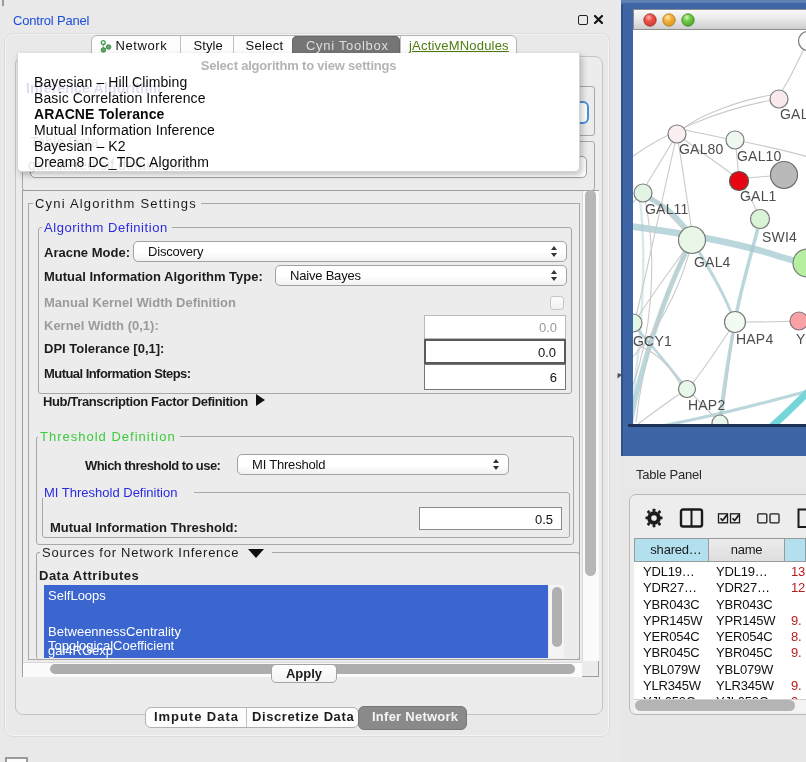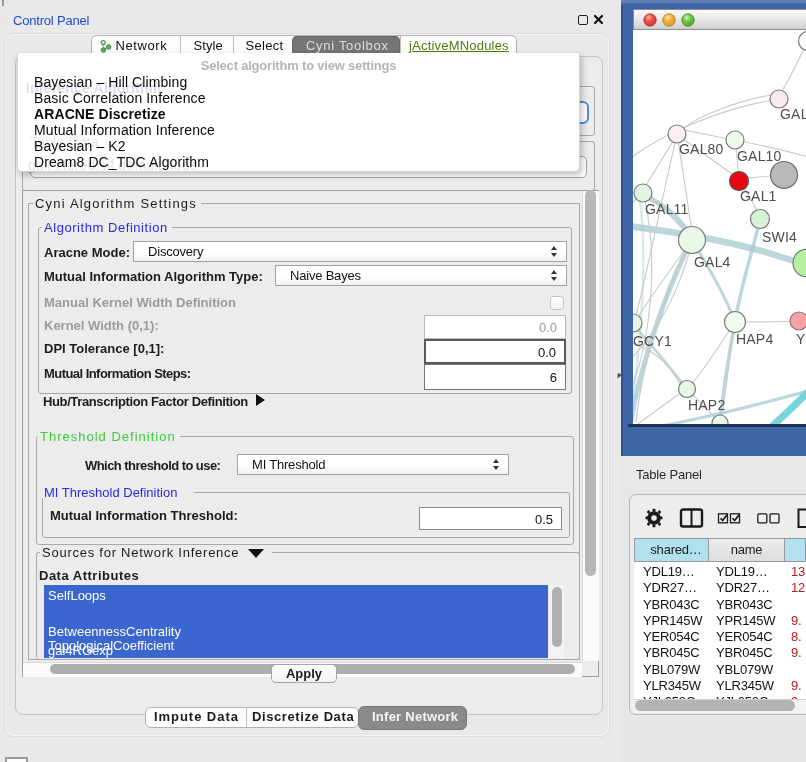--- a/index.html
+++ b/index.html
@@ -2,21 +2,21 @@
 <html><head>
 <meta charset="utf-8">
 <style>
 html,body{margin:0;padding:0;}
 #root{position:relative;width:806px;height:762px;overflow:hidden;background:#e9e9e9;
   font-family:"Liberation Sans",sans-serif;-webkit-font-smoothing:antialiased;}
 .abs{position:absolute;}
 .b{font-weight:bold;}
 .lbl{position:absolute;font-size:13px;font-weight:bold;color:#1c1c1c;white-space:nowrap;letter-spacing:0;}
 .dis{color:#9b9b9b;}
-.combo{position:absolute;background:linear-gradient(#ffffff,#ffffff 55%,#f1f1f1);border:1px solid #a2a2a2;border-radius:0;box-sizing:border-box;}
+.combo{position:absolute;background:linear-gradient(#ffffff,#ffffff 55%,#f1f1f1);border:1px solid #a2a2a2;border-radius:5px;box-sizing:border-box;}
 .combo .ct{position:absolute;left:14px;top:2px;font-size:13px;color:#111;letter-spacing:-0.2px;white-space:nowrap;}
 .arrows{position:absolute;width:10px;height:12px;}
 .arrows .up{position:absolute;left:2px;top:0;width:0;height:0;border-left:3.5px solid transparent;border-right:3.5px solid transparent;border-bottom:4.5px solid #333;}
 .arrows .dn{position:absolute;left:2px;top:6.5px;width:0;height:0;border-left:3.5px solid transparent;border-right:3.5px solid transparent;border-top:4.5px solid #333;}
 .field{position:absolute;background:#fff;box-sizing:border-box;}
 .field .v{position:absolute;right:8px;top:50%;transform:translateY(-50%);font-size:13px;color:#111;}
 </style>
 </head>
 <body>
 <div id="root">
@@ -120,21 +120,21 @@
   <span class="ct">MI Threshold</span>
   <span class="arrows" style="right:7px;top:4px;">
         <span class="up"></span>
         <span class="dn"></span>
       </span>
 </div>
 
 <div class="abs" style="left:42px;top:492px;width:526px;height:44px;border:1px solid #a8a8a8;border-radius:3px;"></div>
 <div class="abs" style="left:42px;top:485px;width:152px;height:13px;background:#ececec;"></div>
 <div class="abs lbl" style="left:44px;top:485px;font-weight:normal;color:#2a2ae0;">MI Threshold Definition</div>
-<div class="lbl" style="left:50px;top:508px;">Mutual Information Threshold:</div>
+<div class="lbl" style="left:50px;top:520px;">Mutual Information Threshold:</div>
 <div class="field" style="left:419px;top:507px;width:143px;height:23px;border:1px solid #8a8a8a;">
       <span class="v">0.5</span>
     </div>
 
 <div class="abs" style="left:36px;top:552px;width:542px;height:106px;border:1px solid #a8a8a8;border-radius:3px;border-bottom:none;"></div>
 <div class="abs" style="left:40px;top:546px;width:232px;height:13px;background:#ececec;"></div>
 <div class="abs lbl" style="left:42px;top:545px;font-weight:normal;letter-spacing:0.75px;">Sources for Network Inference</div>
 <div class="abs" style="left:248px;top:549px;width:0;height:0;border-left:8px solid transparent;border-right:8px solid transparent;border-top:9px solid #111;"></div>
 <div class="lbl" style="left:39px;top:568px;letter-spacing:0.5px;">Data Attributes</div>
 
@@ -163,21 +163,21 @@
     </svg>
 
 <div class="abs" style="left:17px;top:53px;width:563px;height:119px;background:#ffffff;border:1px solid #d4d4d4;border-top:none;border-radius:0 0 5px 5px;box-shadow:2px 3px 6px rgba(0,0,0,0.25);box-sizing:border-box;"></div>
 <div class="abs" style="left:17px;top:58px;width:563px;text-align:center;font-size:13px;font-weight:bold;color:#b4b4b4;letter-spacing:-0.2px;">Select algorithm to view settings</div>
 <div class="abs" style="left:26px;top:80px;font-size:14px;font-weight:bold;color:rgba(40,40,150,0.16);letter-spacing:0.2px;">Inference Algorithm</div>
 <div class="abs" style="left:30px;top:134px;font-size:14px;color:rgba(0,0,0,0.10);letter-spacing:0.2px;">Table Data</div>
 <div class="abs" style="left:28px;top:157px;font-size:14px;color:rgba(0,0,0,0.12);letter-spacing:0.2px;">galFiltered.sif default node</div>
 <div class="abs" style="left:18px;top:74px;font-size:14px;color:#0a0a0a;letter-spacing:0.1px;line-height:16px;margin-left:16px;">
 Bayesian – Hill Climbing<br>
 Basic Correlation Inference<br>
-<span class="b">ARACNE Discretize</span><br>
+<span class="b">ARACNE Tolerance</span><br>
 Mutual Information Inference<br>
 Bayesian – K2<br>
 Dream8 DC_TDC Algorithm
 </div>
 
 <div class="abs" style="left:621px;top:0;width:185px;height:456px;background:#3e65a6;"></div>
 <div class="abs" style="left:621px;top:0;width:185px;height:3px;background:#5d7fb4;"></div>
 <div class="abs" style="left:621px;top:5px;width:2px;height:451px;background:#2f5187;"></div>
 
 <div class="abs" style="left:633px;top:9px;width:173px;height:21px;background:linear-gradient(#f9f9f9,#e9e9e9 45%,#cbcbcb);border-top:1px solid #8a8a8a;border-left:1px solid #8a8a8a;box-sizing:border-box;"></div>

